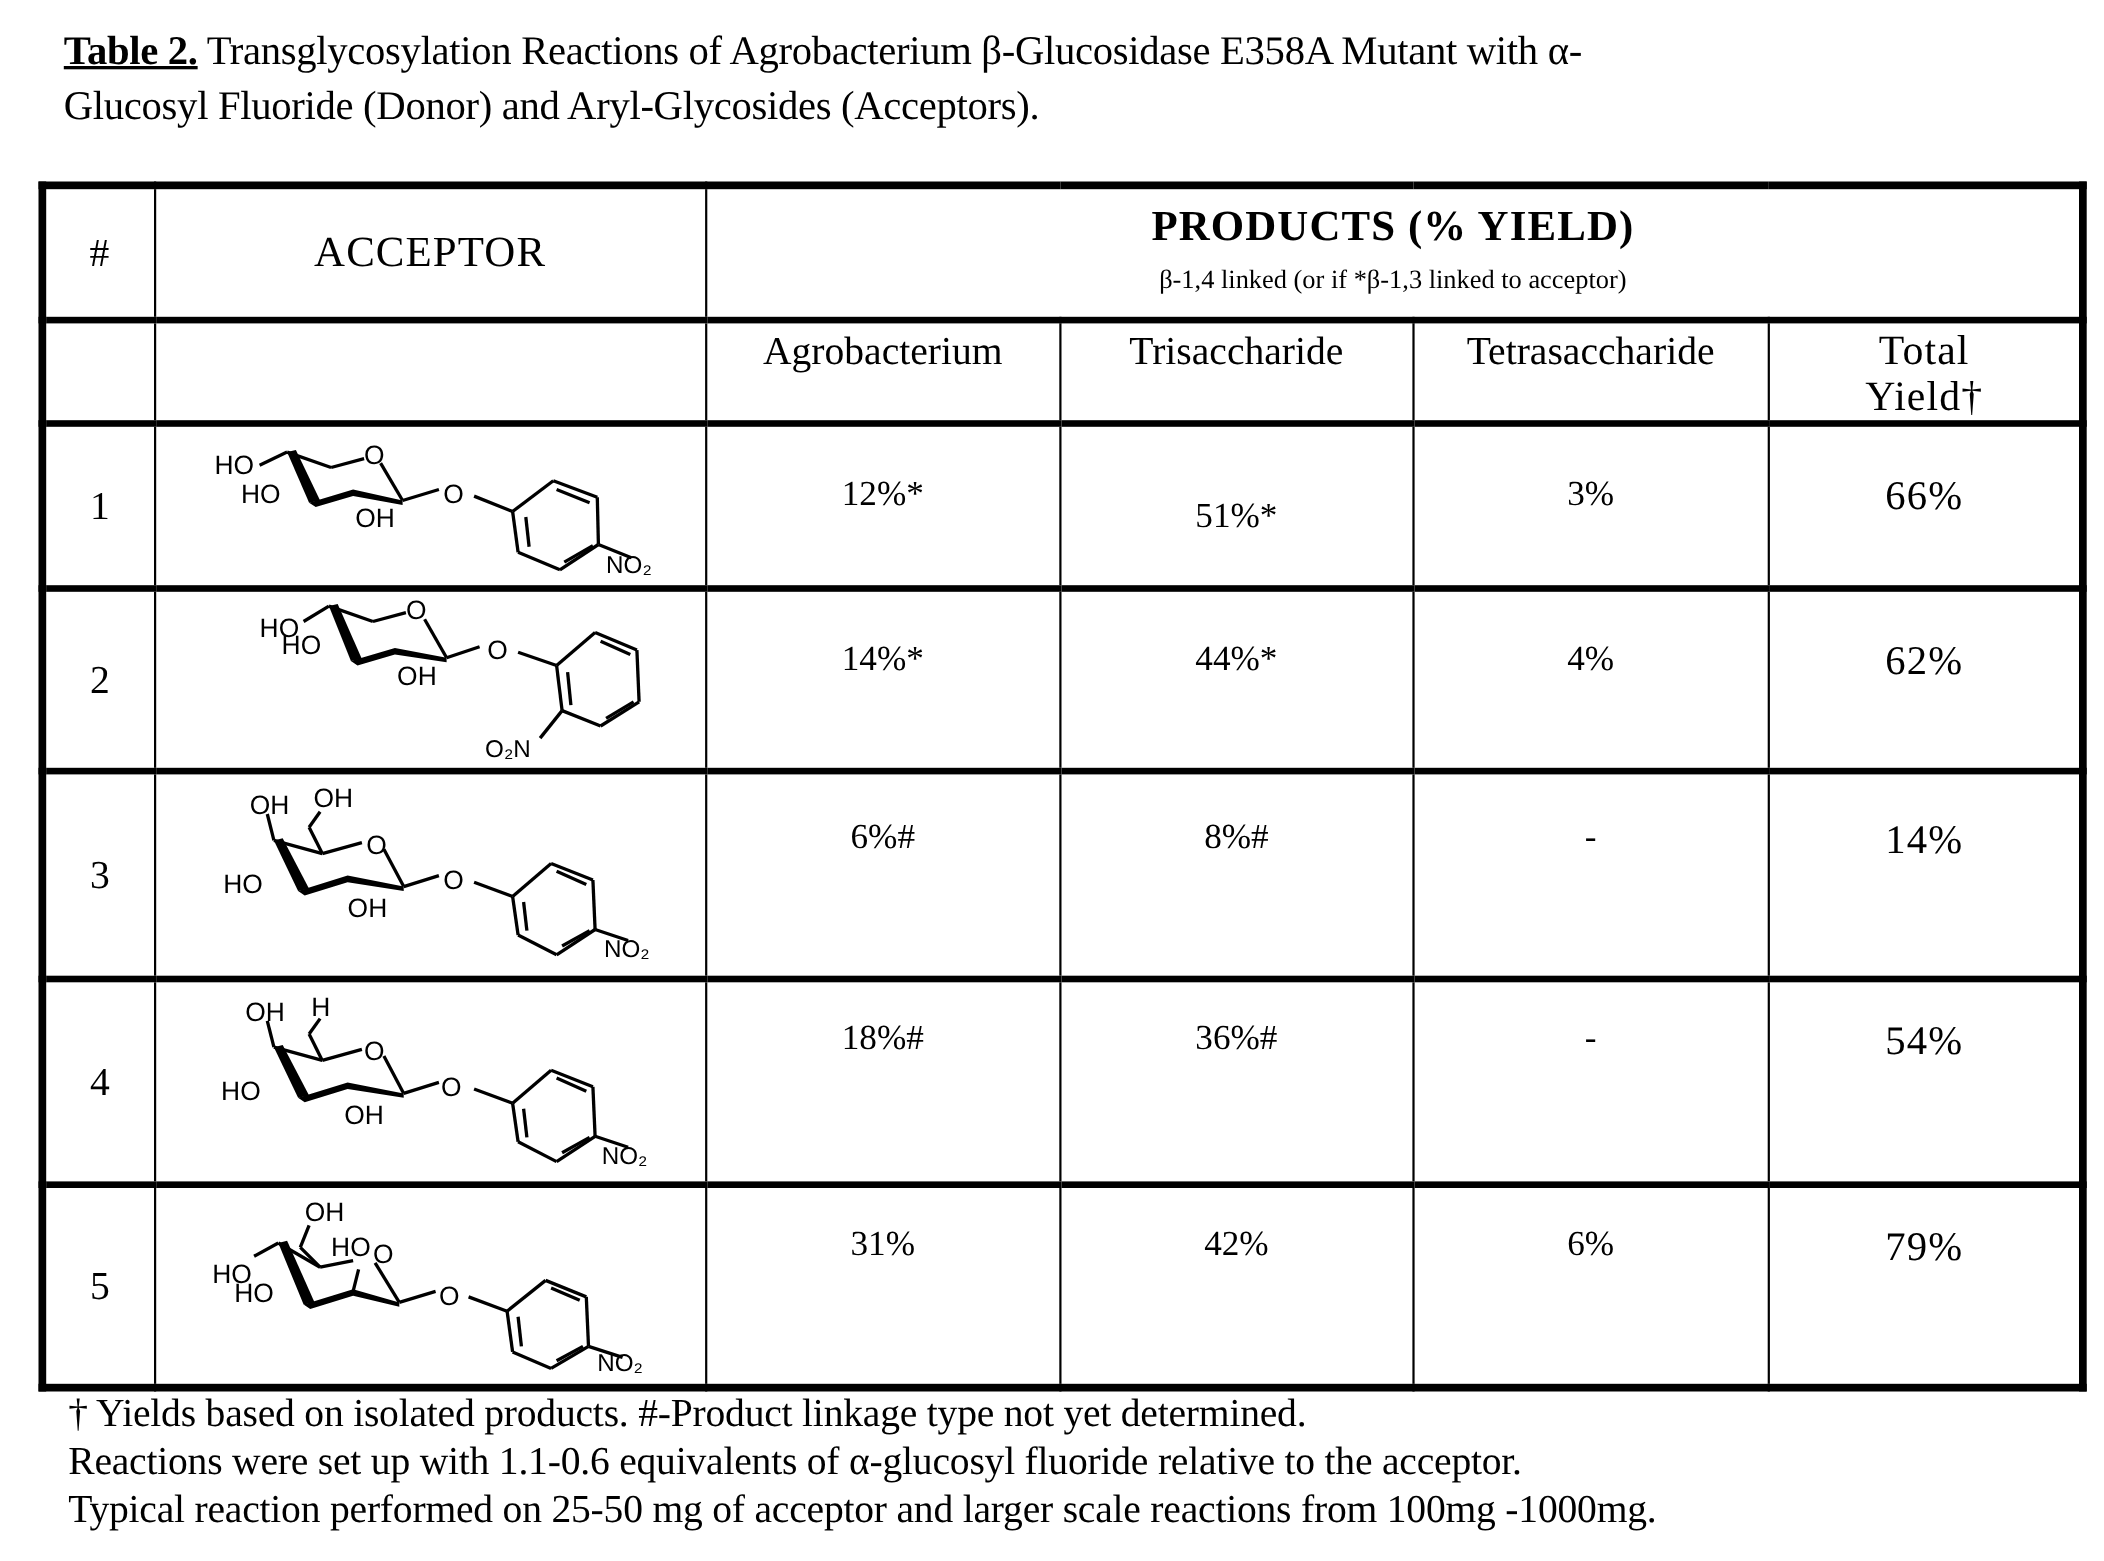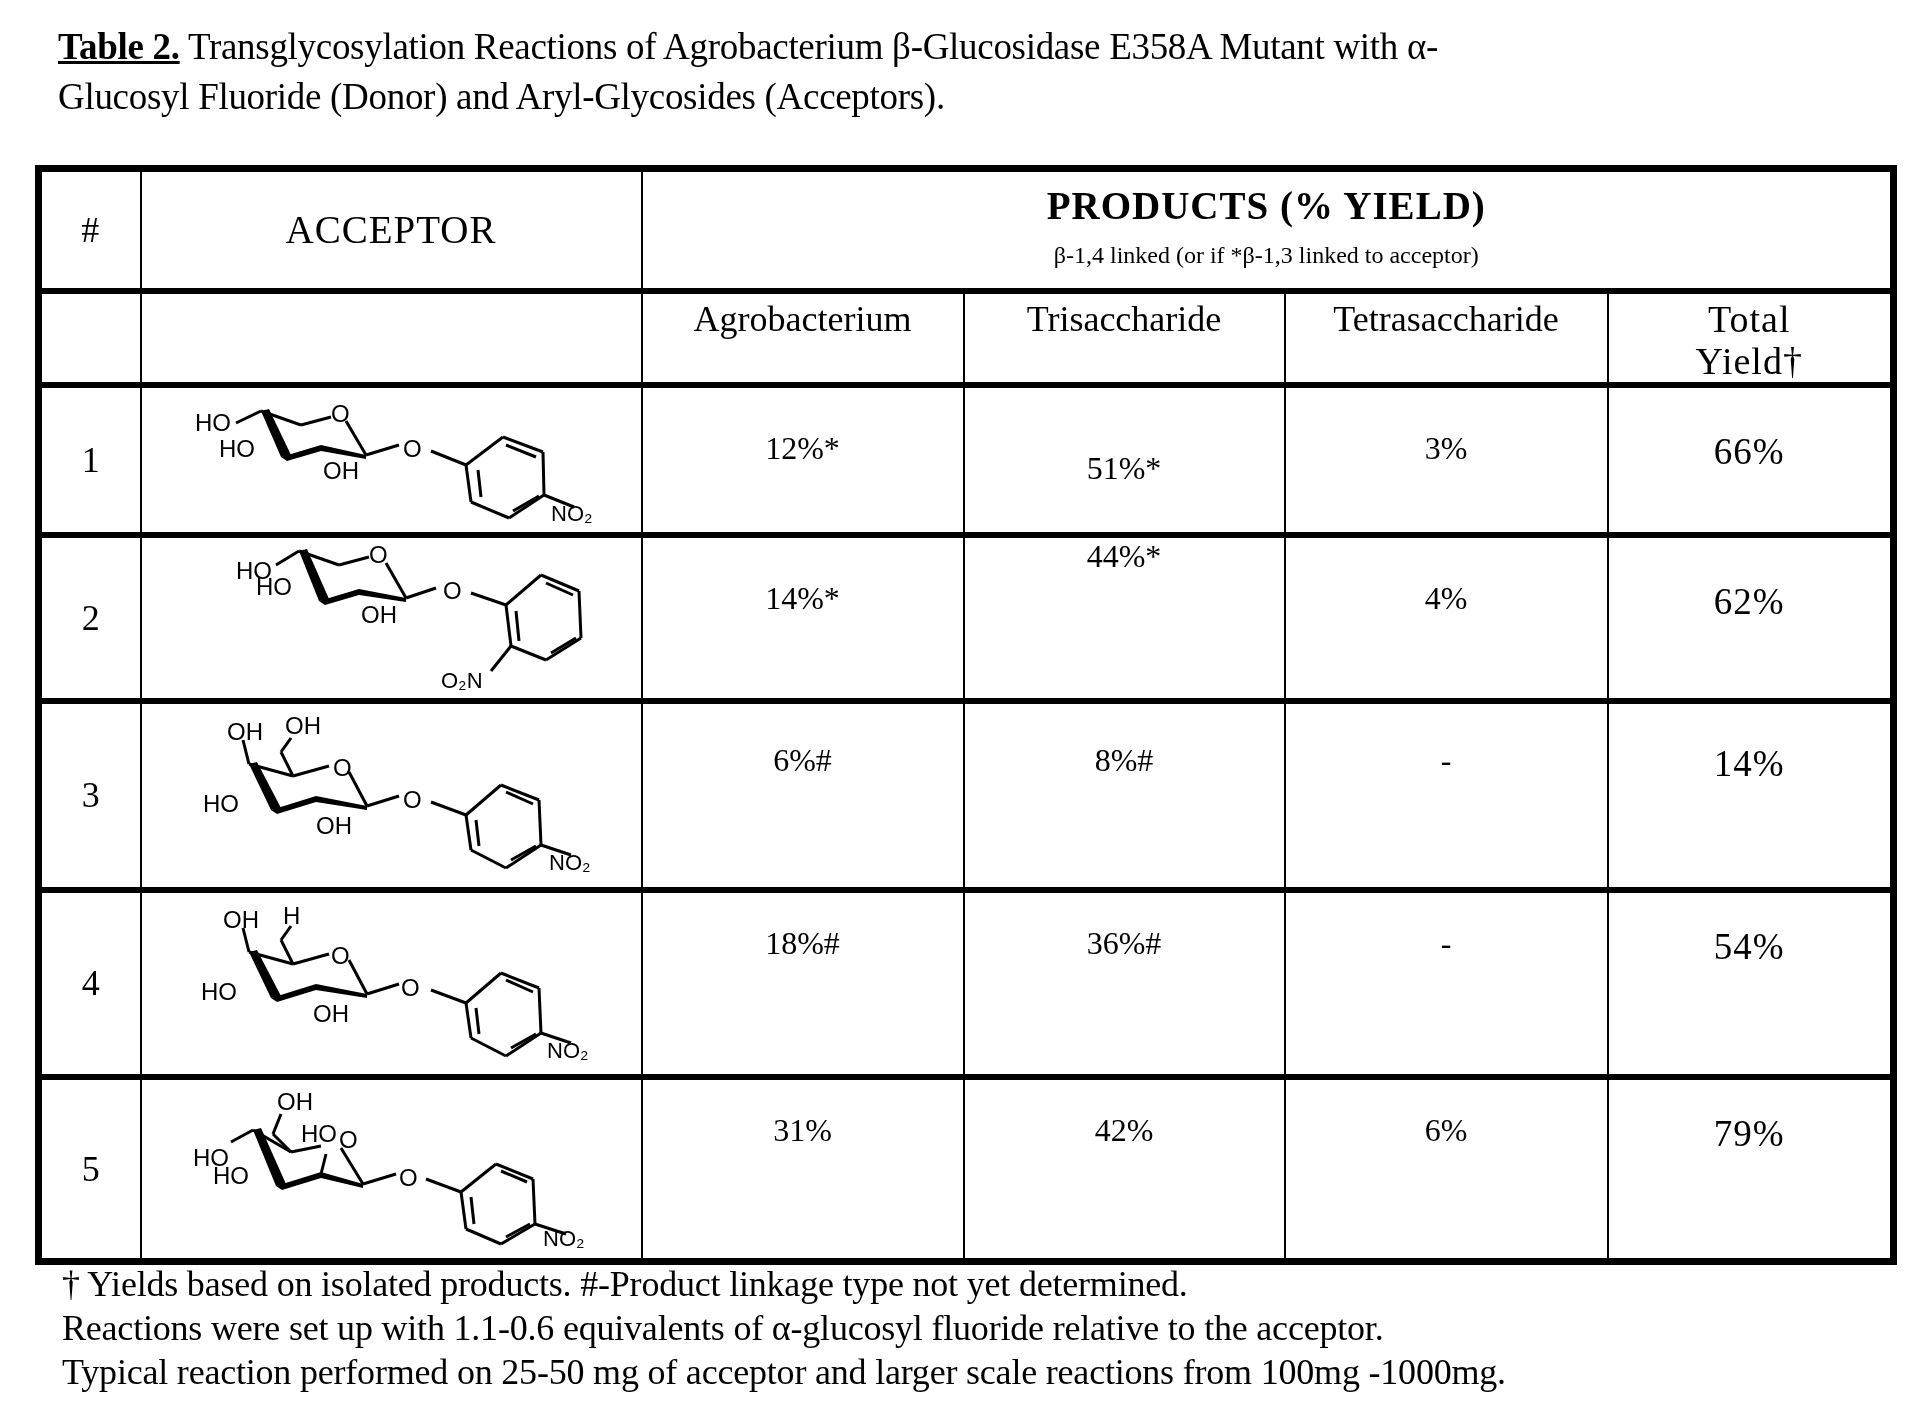--- a/index.html
+++ b/index.html
@@ -141,21 +141,21 @@
         <polygon points="138,58 178,46 225,55 225,59 178,52 144,62" fill="#000"></polygon>
         <text x="55" y="36" font-size="24" font-family="Liberation Sans, sans-serif">HO</text>
         <text x="75" y="52" font-size="24" font-family="Liberation Sans, sans-serif">HO</text>
         <text x="188" y="20" font-size="24" font-family="Liberation Sans, sans-serif">O</text>
         <text x="180" y="80" font-size="24" font-family="Liberation Sans, sans-serif">OH</text>
         <text x="262" y="56" font-size="24" font-family="Liberation Sans, sans-serif">O</text>
         <text x="260" y="145" font-size="22" font-family="Liberation Sans, sans-serif">O₂N</text>
       </svg>
     </td>
     <td class="cell"><span style="margin-top:42px">14%*</span></td>
-    <td class="cell"><span style="">44%*</span></td>
+    <td class="cell"><span style="margin-top:42px">44%*</span></td>
     <td class="cell"><span style="margin-top:42px">4%</span></td>
     <td class="cell total"><span style="margin-top:42px">62%</span></td>
   </tr>
 
   <tr class="thick-bottom" style="height:189px">
     <td class="num">3</td>
     <td class="struct">
       <svg width="420" height="170" viewBox="0 0 420 170">
         <g stroke="#000" stroke-width="3" fill="none">
           <line x1="62" y1="30" x2="68" y2="54"></line>

